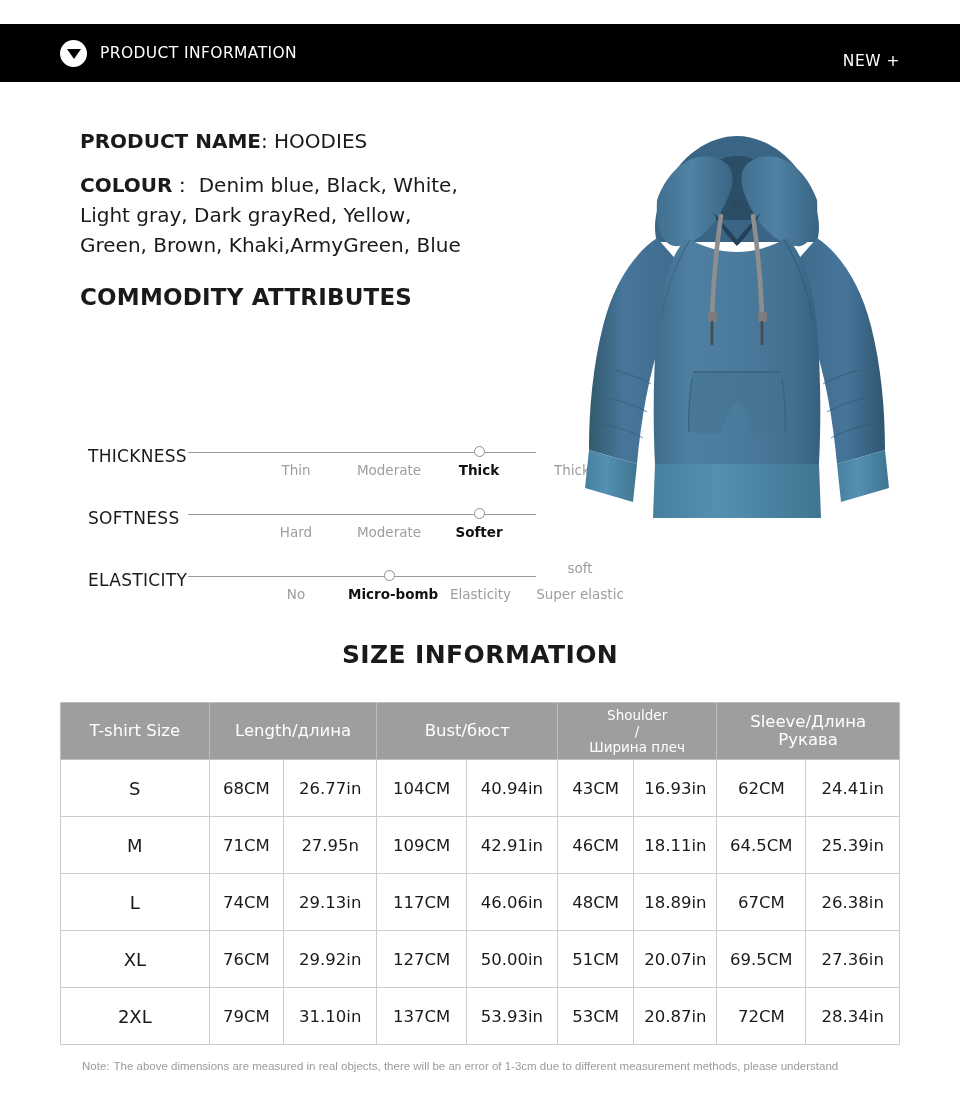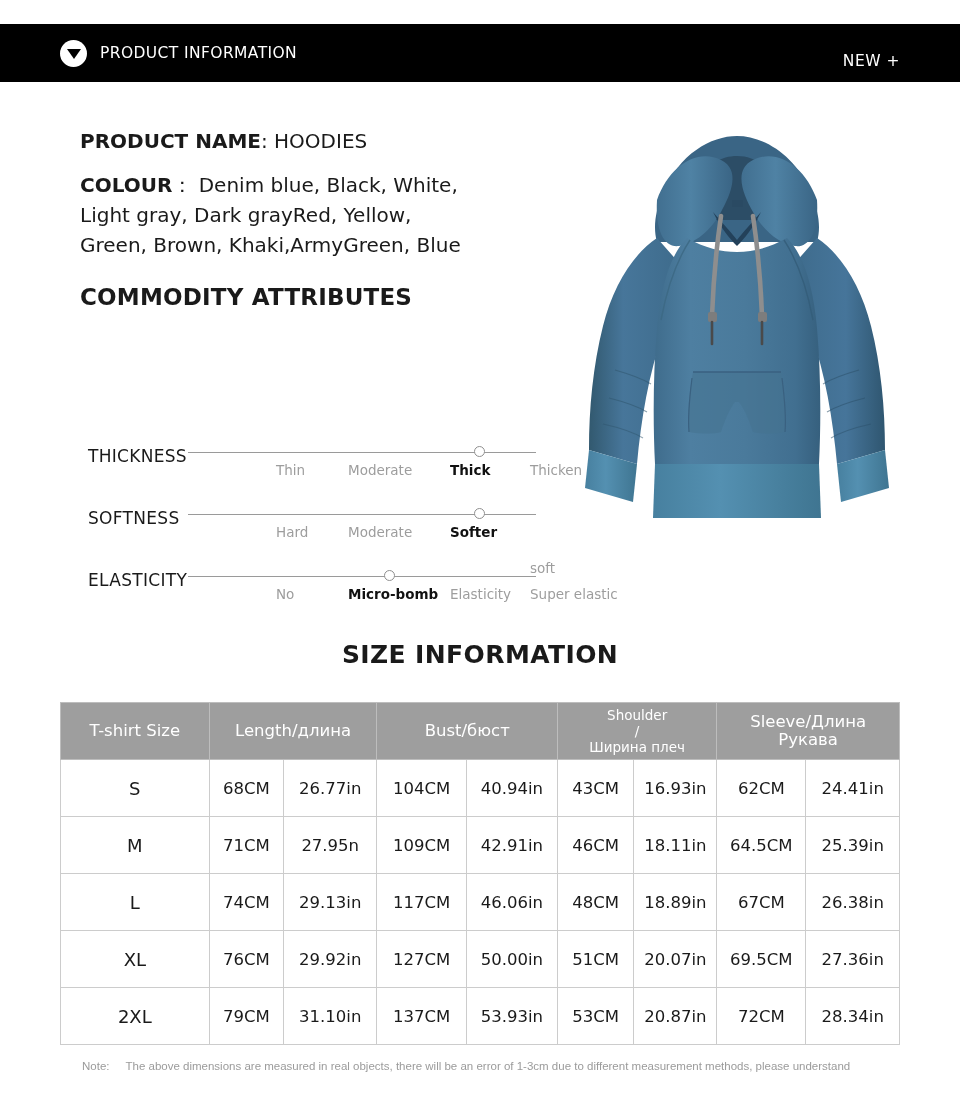--- a/index.html
+++ b/index.html
@@ -131,20 +131,21 @@
     box-sizing: border-box;
   }
   .slider-labels {
     position: absolute;
     top: 24px;
     display: flex;
   }
   .slider-labels span {
     font-size: 13.5px;
     color: #9d9d9d;
+    text-align: center;
     white-space: nowrap;
   }
   .slider-labels span.active {
     color: #111111;
     font-weight: bold;
   }
 
   
   .hoodie-wrap {
     position: absolute;
@@ -202,21 +203,21 @@
   .note {
     position: absolute;
     left: 82px;
     top: 1058px;
     width: 800px;
     color: #9b9b9b;
     font-size: 11.5px;
     line-height: 16px;
     font-family: "Liberation Sans", "DejaVu Sans", sans-serif;
   }
-  .note .note-lbl { margin-right: 16px; }
+  .note .note-lbl { margin-right: 4px; }
   .note .note-body {
     display: inline;
   }
 </style>
 </head>
 <body>
 
 <div class="topbar">
   <div class="topbar-logo">
     <div class="tri-down"></div>

